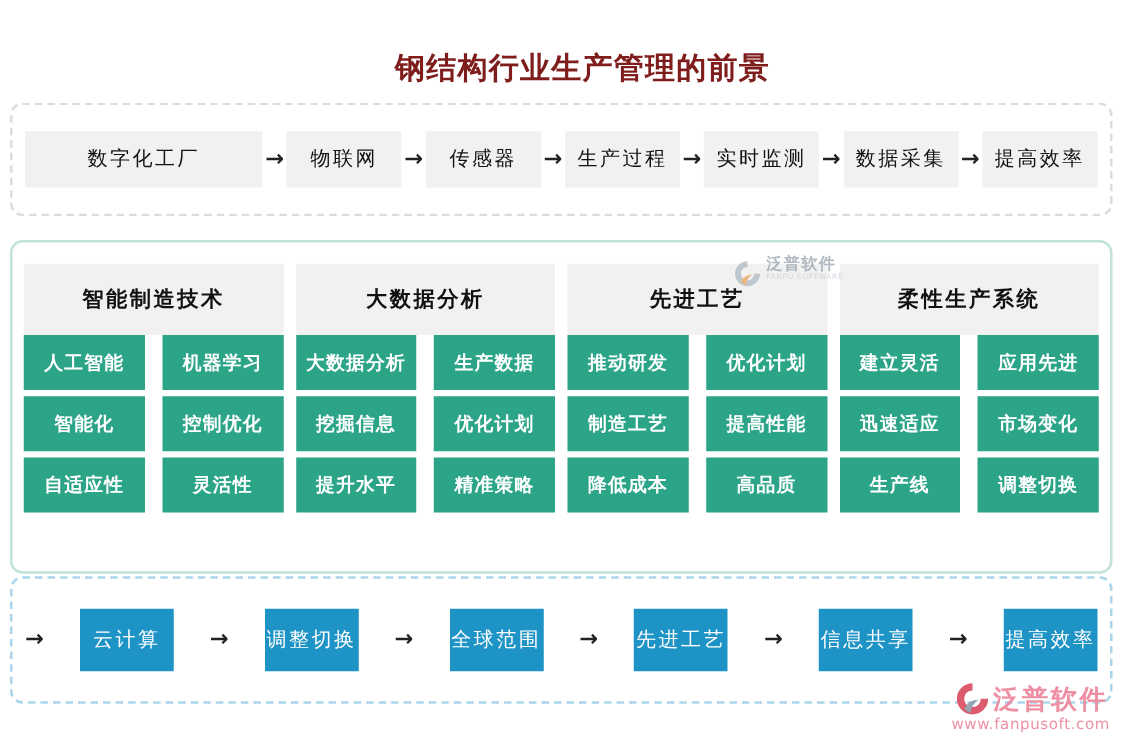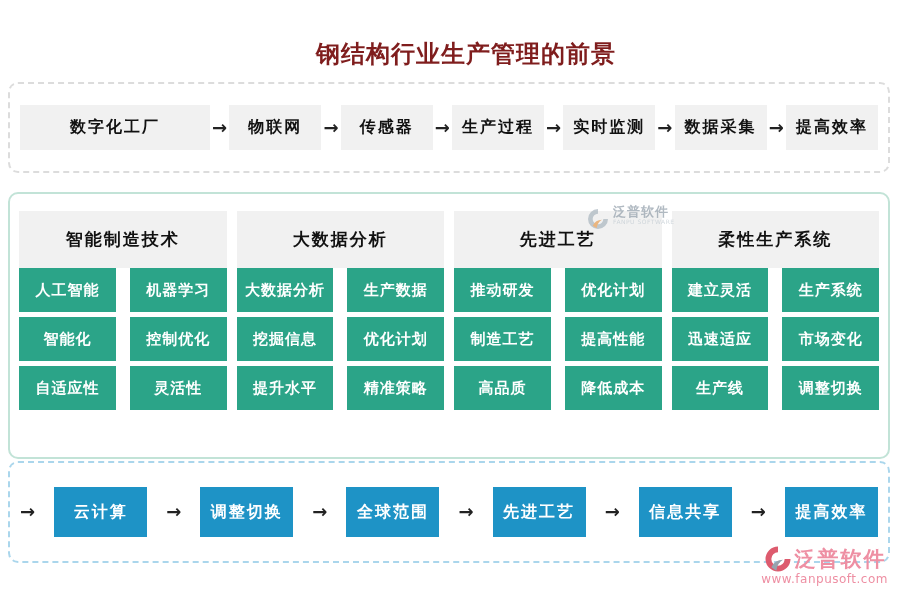--- a/index.html
+++ b/index.html
@@ -12,25 +12,25 @@
     font-size:24px;font-weight:bold;color:#7f1d1d;letter-spacing:1px;margin-left:16px;
   }
   .section{position:absolute;left:8px;width:882px;border-radius:10px;box-sizing:border-box;background:#fff;}
   #section-top{top:82px;height:91px;border:2px dashed var(--section-top-border,#dcdcdc);}
   #section-middle{top:192px;height:267px;border:2px solid var(--section-middle-border,#c2e3d7);}
   #section-bottom{top:461px;height:102px;border:2px dashed var(--section-bottom-border,#aad6ec);}
 
   .flow{display:flex;align-items:center;justify-content:space-between;height:100%;padding:0 10px;box-sizing:border-box;}
   .flow-node{
     display:flex;align-items:center;justify-content:center;flex:0 0 auto;
-    font-weight:bold;letter-spacing:2px;text-align:left;
+    font-weight:normal;letter-spacing:2px;text-align:left;
   }
   .flow-node.gray{background:var(--gray-box,#f1f1f1);color:#111;width:92px;height:45px;font-size:16px;}
   .flow-node.gray.wide{width:190px;}
-  .flow-node.blue{background:var(--blue,#1e93c6);color:#fff;width:93px;height:50px;font-size:16px;}
+  .flow-node.blue{background:var(--blue,#1e93c6);color:#fff;width:75px;height:50px;font-size:16px;}
   .flow-node.blue.wide{width:204px;}
   .arrow{color:var(--arrow,#222);font-weight:bold;font-size:18px;flex:0 0 auto;line-height:1;}
 
   #middle-columns{display:flex;height:100%;padding:17px 9px 20px 9px;gap:10px;box-sizing:border-box;}
   .column{flex:1;display:flex;flex-direction:column;min-width:0;}
   .col-header{
     height:57px;flex:0 0 57px;background:var(--gray-box,#f1f1f1);color:#111;
     font-weight:bold;font-size:17px;letter-spacing:2px;
     display:flex;align-items:center;justify-content:center;
   }
@@ -105,29 +105,29 @@
           <div class="cell">精准策略</div>
         </div>
       </div>
       <div class="column">
         <div class="col-header">先进工艺</div>
         <div class="cell-grid">
           <div class="cell">推动研发</div>
           <div class="cell">优化计划</div>
           <div class="cell">制造工艺</div>
           <div class="cell">提高性能</div>
+          <div class="cell">降低成本</div>
           <div class="cell">高品质</div>
-          <div class="cell">降低成本</div>
         </div>
       </div>
       <div class="column">
         <div class="col-header">柔性生产系统</div>
         <div class="cell-grid">
           <div class="cell">建立灵活</div>
-          <div class="cell">生产系统</div>
+          <div class="cell">应用先进</div>
           <div class="cell">迅速适应</div>
           <div class="cell">市场变化</div>
           <div class="cell">生产线</div>
           <div class="cell">调整切换</div>
         </div>
       </div>
     </div>
 </div>
 
 <div class="section" id="section-bottom">

